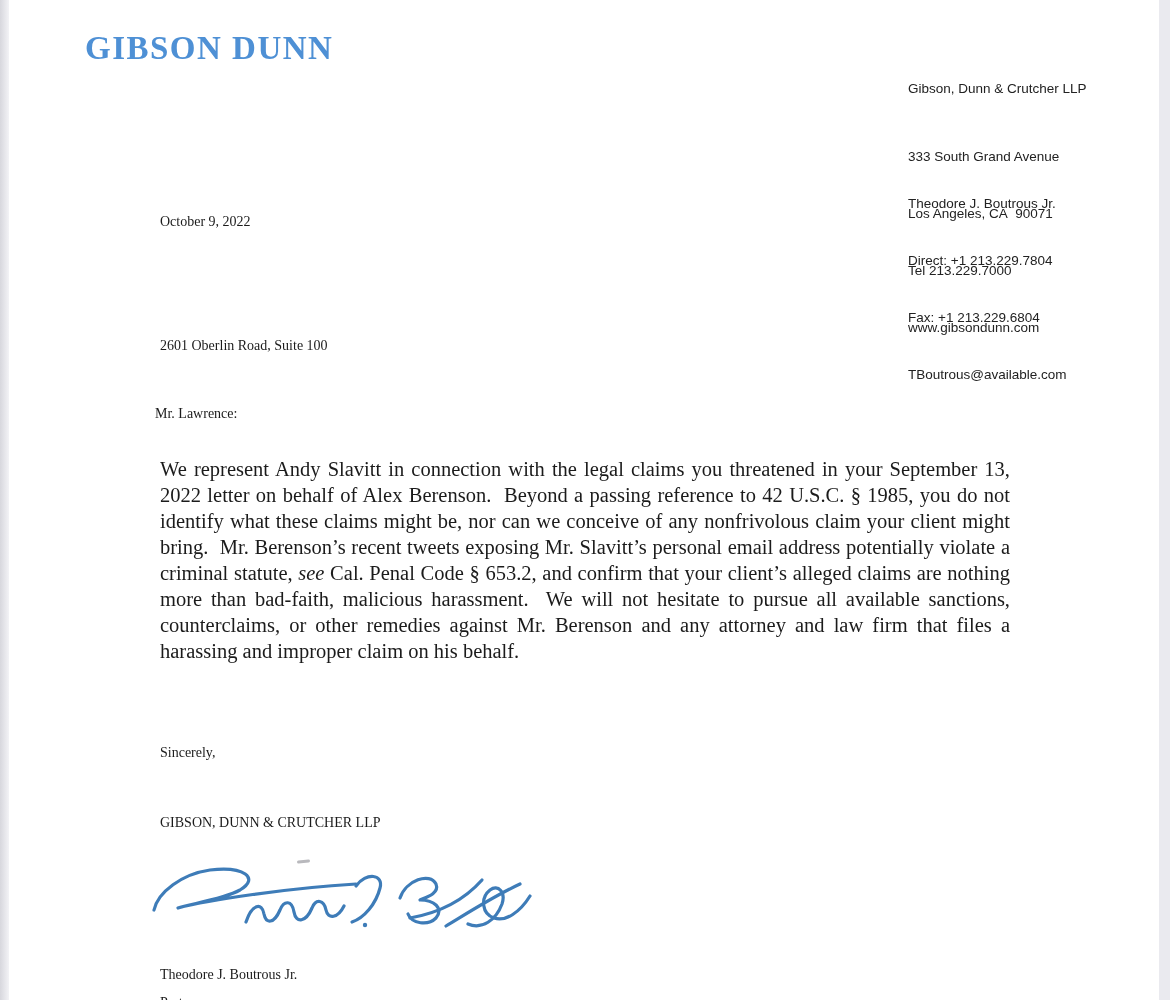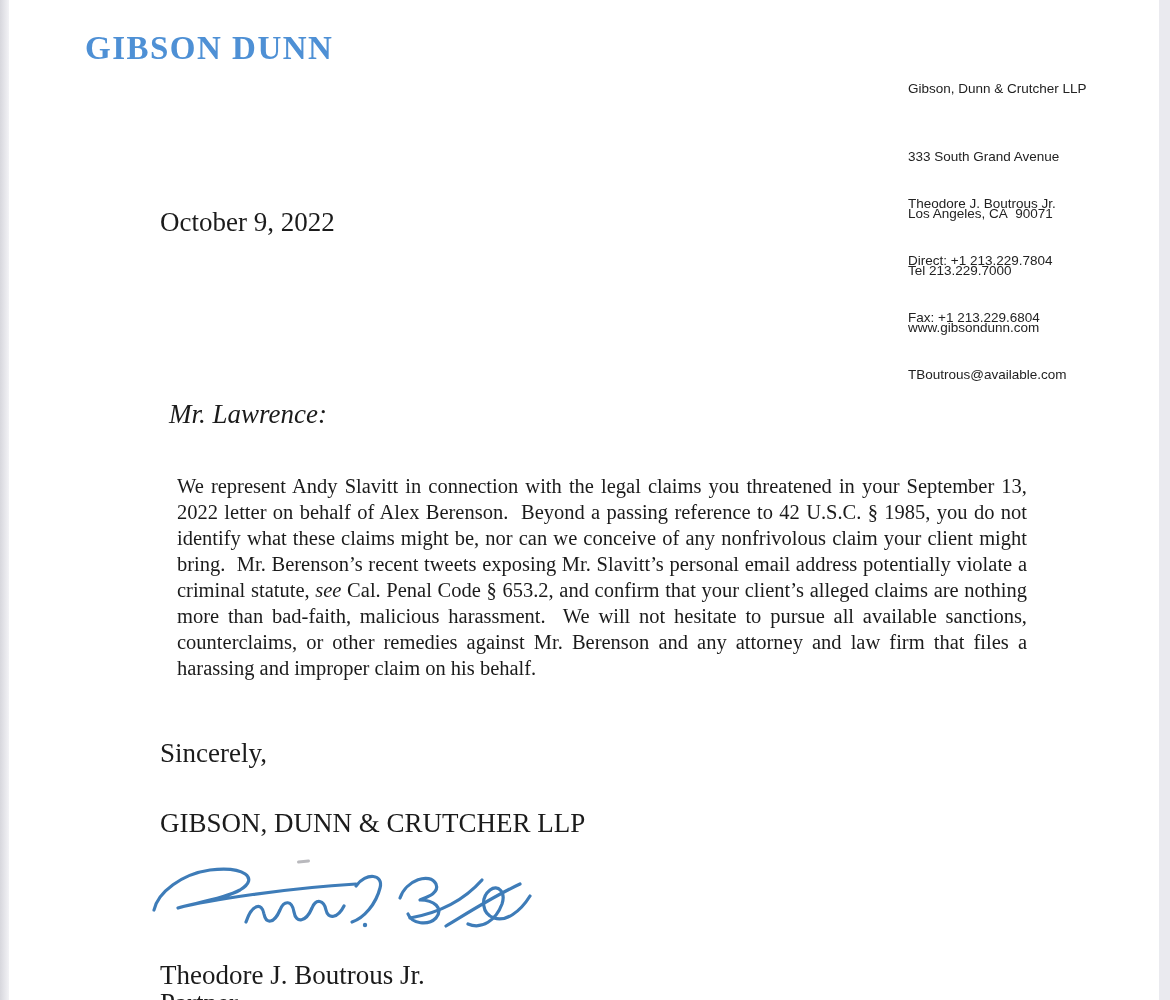--- a/index.html
+++ b/index.html
@@ -56,32 +56,32 @@
     font-size: 13.5px;
     line-height: 19px;
     color: #222222;
     white-space: pre-wrap;
   }
   .firm-block { top: 41px; }
   .firm-block .firm-name { margin-bottom: 11px; }
   .contact-block { top: 156px; }
   .serif-line {
     position: absolute;
-    font-size: 27px;
+    font-size: 14px;
     line-height: 26px;
     white-space: pre-wrap;
   }
   .date { left: 151px; top: 209px; }
   .recipient { left: 151px; top: 281px; }
-  .salutation { left: 160px; top: 401px; font-style: italic; }
+  .salutation { left: 146px; top: 401px; }
   .letter-body {
     position: absolute;
     left: 151px; top: 456px;
     width: 850px;
-    margin: 17px;
+    margin: 0;
     font-size: 20.5px;
     line-height: 26px;
     text-align: justify;
     white-space: pre-wrap;
   }
   .letter-body i { font-style: italic; }
   .closing { left: 151px; top: 740px; }
   .firm-line { left: 151px; top: 810px; }
   .signature-wrap {
     position: absolute;
@@ -129,20 +129,21 @@
     <div class="hdr-block contact-block">
       <div>Theodore J. Boutrous Jr.</div>
       <div>Direct: +1 213.229.7804</div>
       <div>Fax: +1 213.229.6804</div>
       <div>TBoutrous@available.com</div>
     </div>
 
     <div class="serif-line date">October 9, 2022</div>
 
     <div class="serif-line recipient">
+      <div>2601 Oberlin Road, Suite 100</div>
     </div>
 
     <div class="serif-line salutation">Mr. Lawrence:</div>
 
     <p class="letter-body"><span>We represent Andy Slavitt in connection with the legal claims you threatened in your September 13, 2022 letter on behalf of Alex Berenson.&nbsp; Beyond a passing reference to 42 U.S.C. § 1985, you do not identify what these claims might be, nor can we conceive of any nonfrivolous claim your client might bring.&nbsp; Mr. Berenson’s recent tweets exposing Mr. Slavitt’s personal email address potentially violate a criminal statute, </span><i>see</i><span> Cal. Penal Code § 653.2, and confirm that your client’s alleged claims are nothing more than bad-faith, malicious harassment.&nbsp; We will not hesitate to pursue all available sanctions, counterclaims, or other remedies against Mr. Berenson and any attorney and law firm that files a harassing and improper claim on his behalf.</span></p>
 
     <div class="serif-line closing">Sincerely,</div>
 
     <div class="serif-line firm-line">GIBSON, DUNN &amp; CRUTCHER LLP</div>
 

